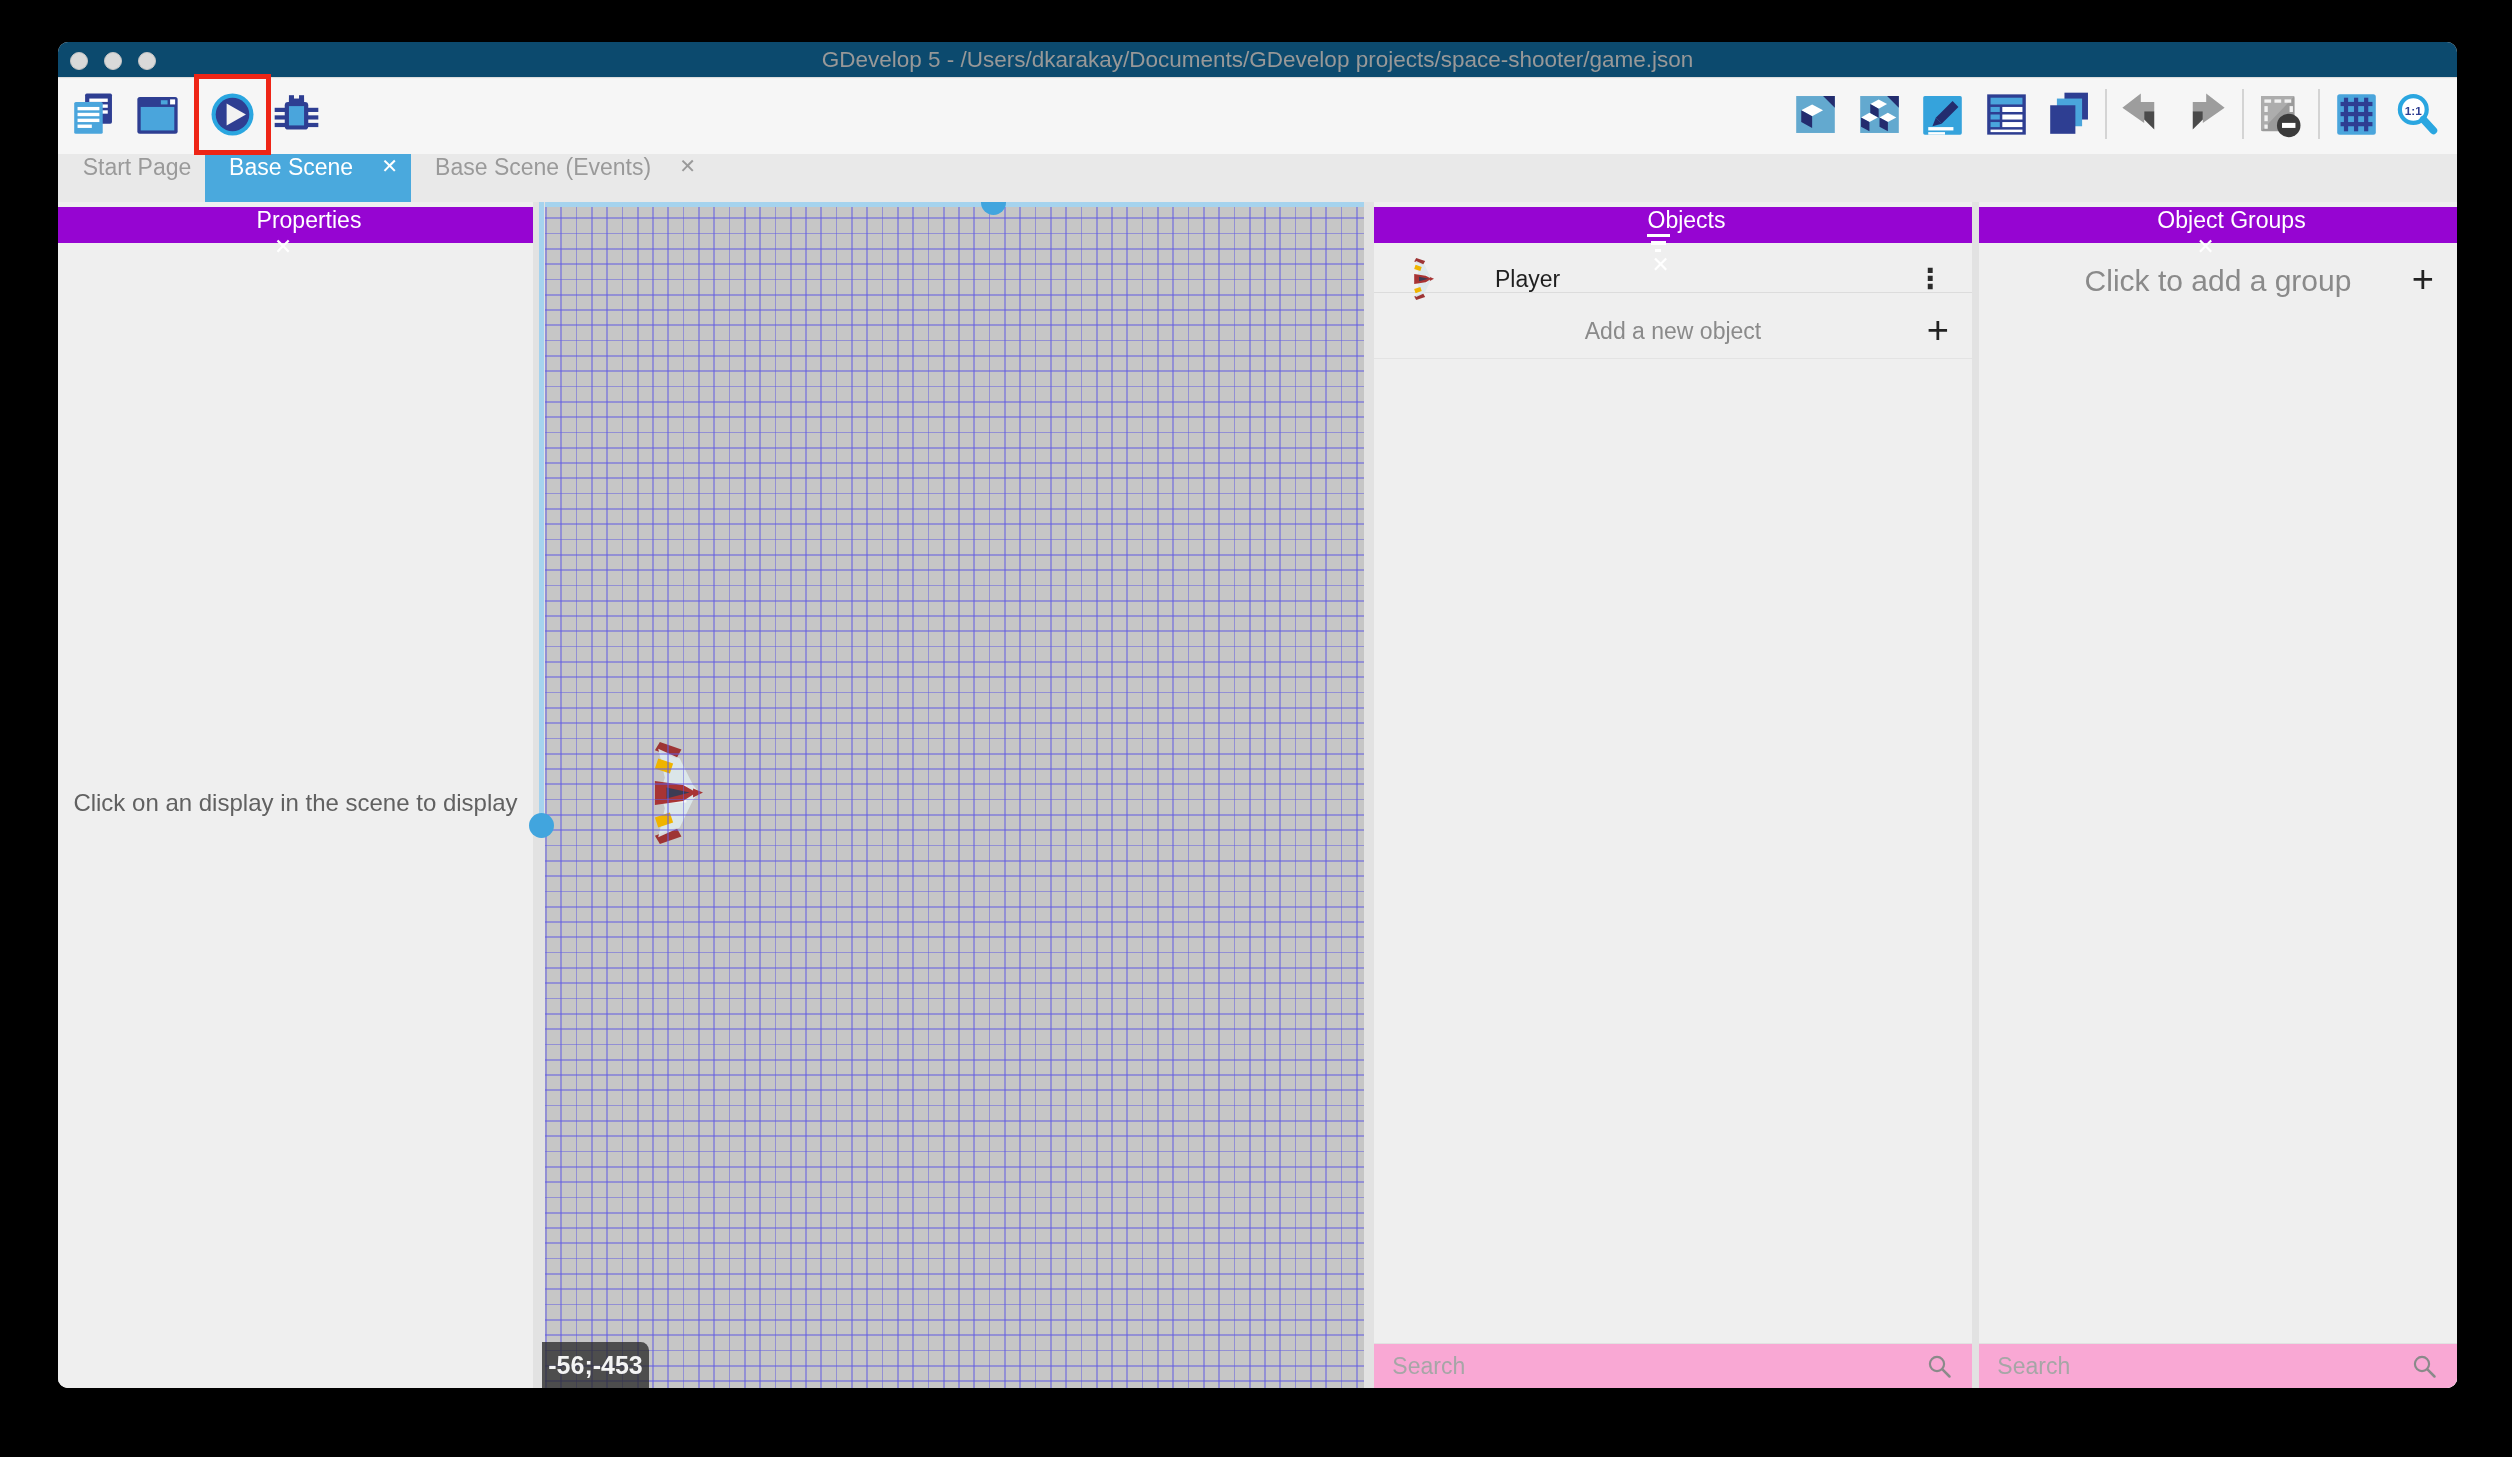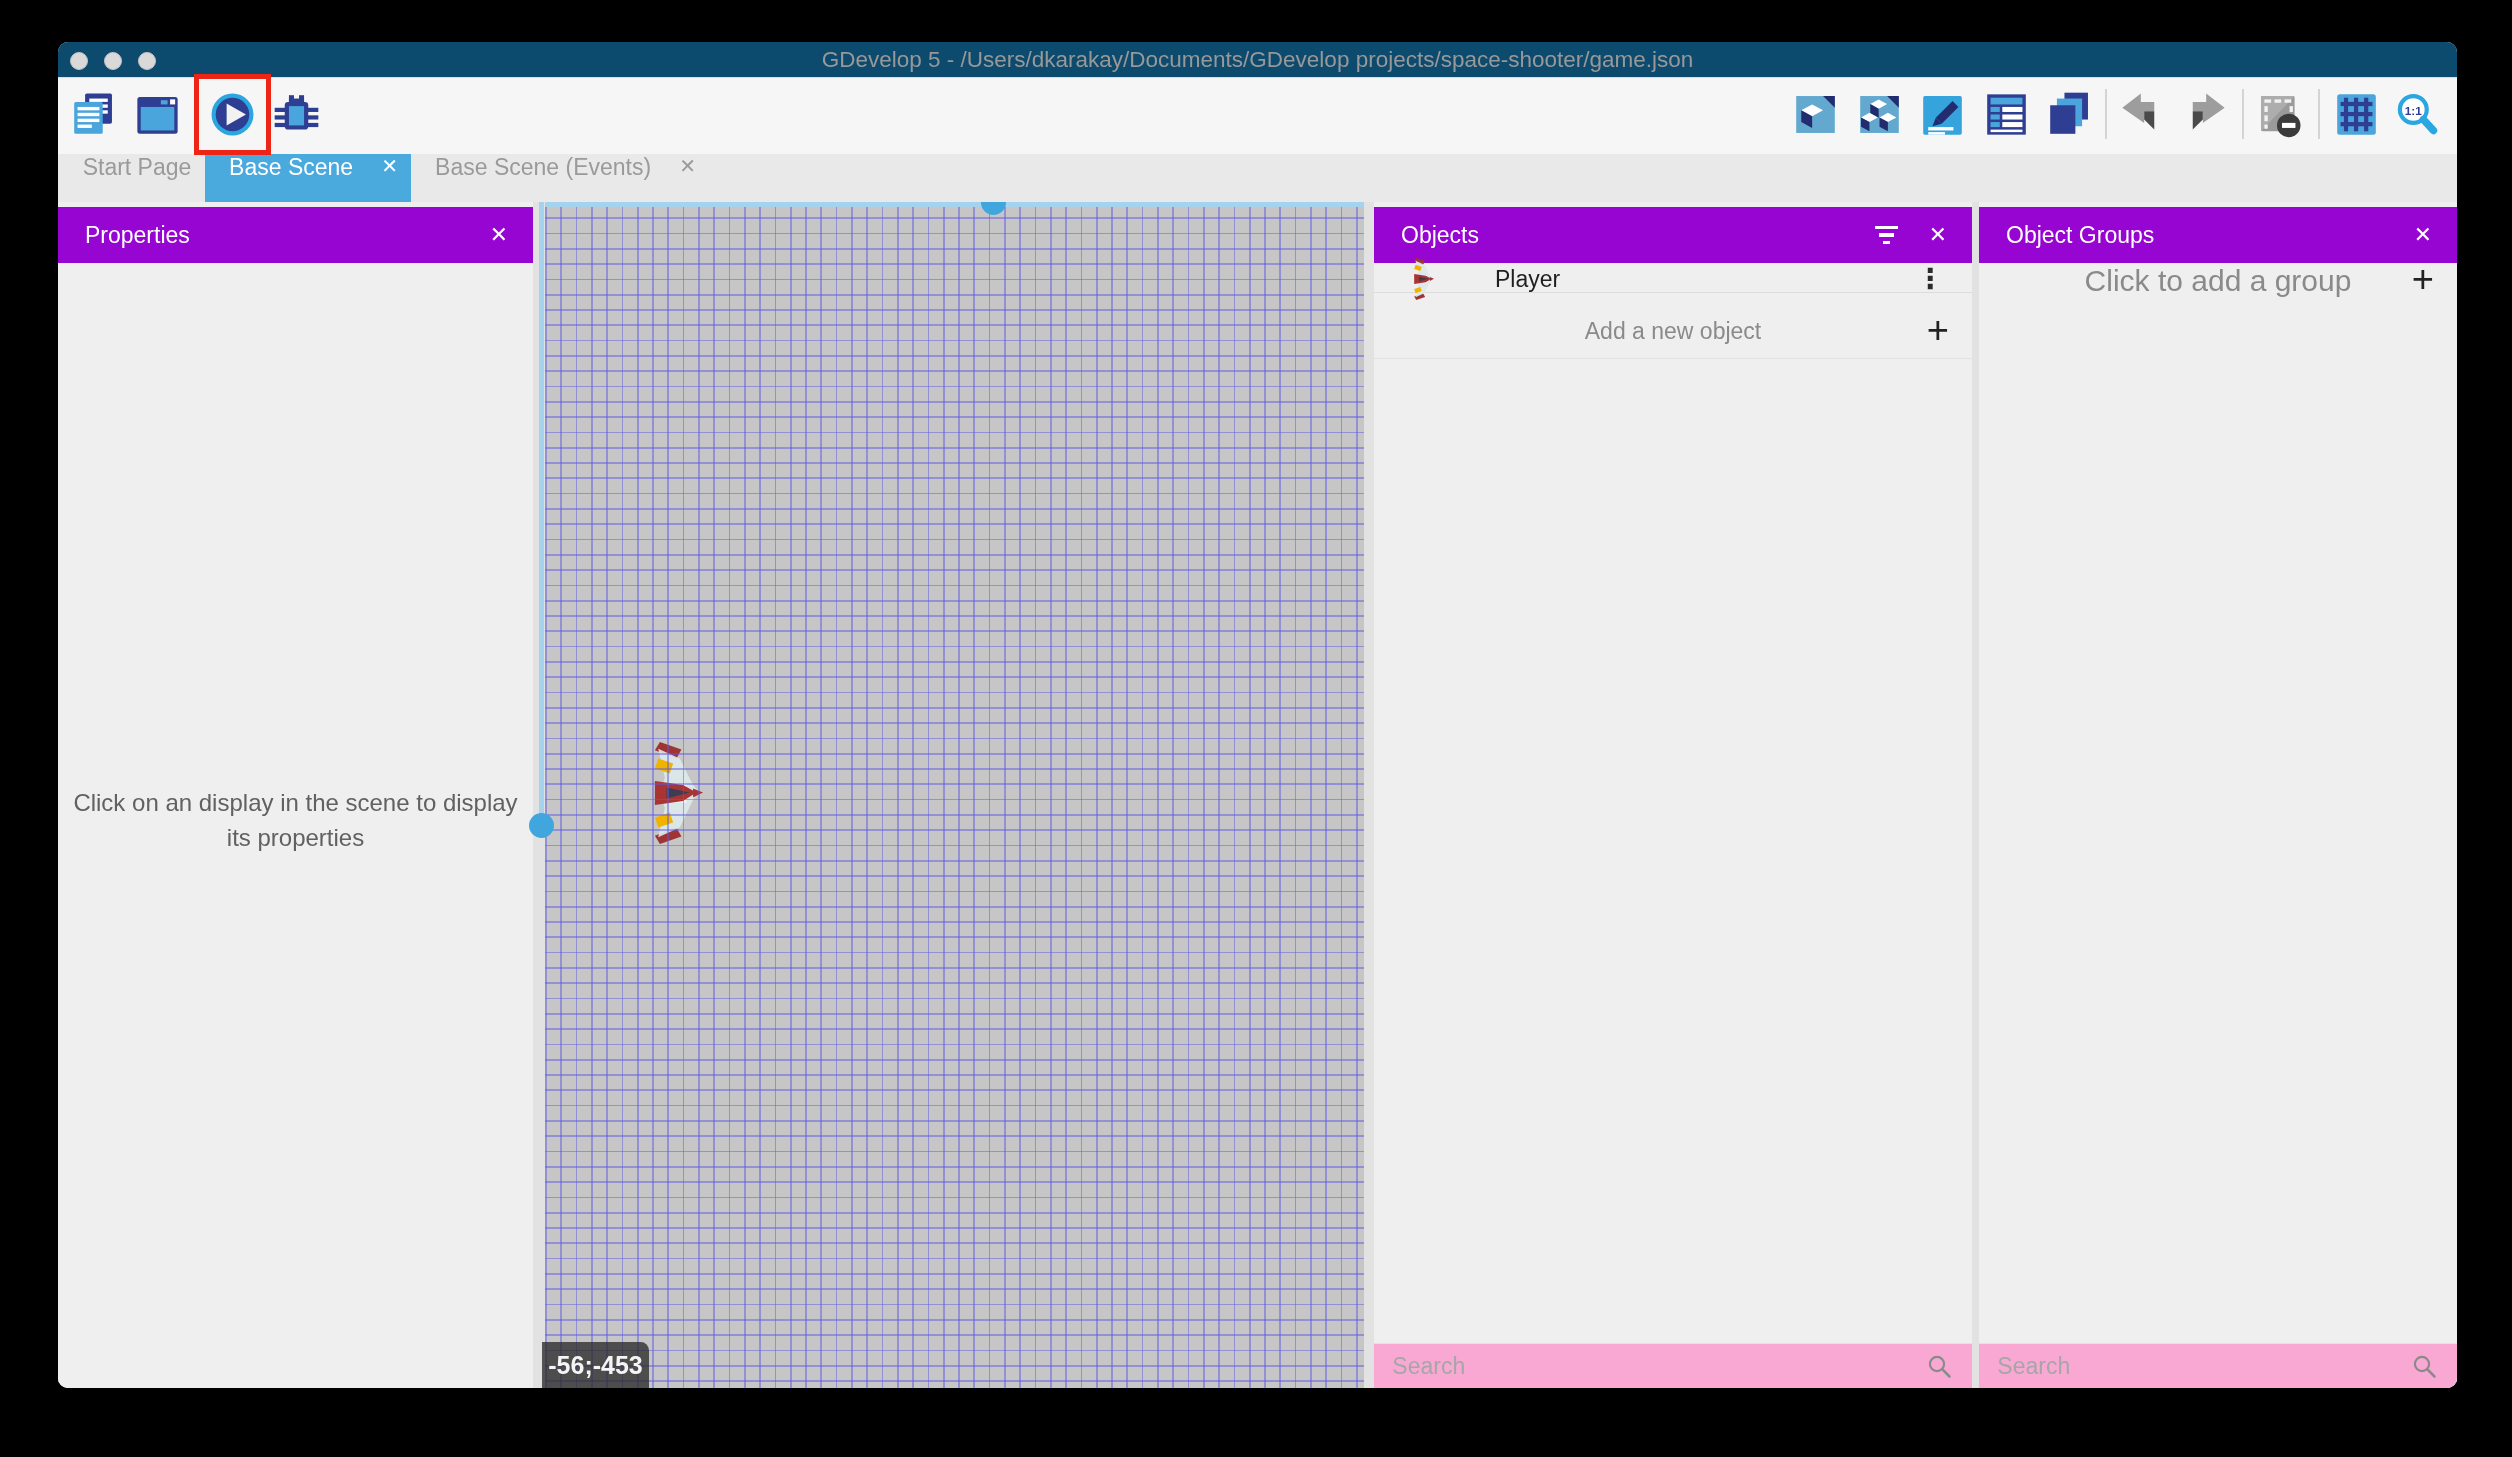--- a/index.html
+++ b/index.html
@@ -35,22 +35,22 @@
   .tab .closex { font-size:20px; }
 
   
   .content { position:absolute; left:0; top:160px; width:2399px; height:1186px; background:#e2e2e2; }
 
   .panel { position:absolute; top:0; bottom:0; background:#efefef; }
   .panel-props  { left:0;      width:475px; }
   .panel-objects{ left:1316px; width:598px; }
   .panel-groups { left:1921px; width:478px; }
 
-  .phead { position:absolute; left:0; top:5px; width:100%; height:56px; background:#9605d2;
-           color:#fff; display:flex; align-items:center; }
+  .phead { position:absolute; left:0; top:5px; width:100%; height:36px; background:#9605d2;
+           color:#fff; display:flex; align-items:center;flex-direction:column; }
   .phead .ptitle { font-size:23px; margin-left:27px; flex:1; }
   .phead .closex { font-size:21.7px; margin-right:25px; }
   .filter-icon { width:25px; margin-right:30px; display:flex; flex-direction:column; gap:4.2px; align-items:center; }
   .filter-icon i { display:block; height:3.3px; background:#fff; }
   .filter-icon i:nth-child(1){ width:23px; } .filter-icon i:nth-child(2){ width:15px; }
   .filter-icon i:nth-child(3){ width:6.7px; }
 
   .hint { position:absolute; top:583px; left:0; width:100%; text-align:center;
           color:#616161; font-size:24px; line-height:35px; }
 
@@ -296,21 +296,20 @@
 
     <div class="content">
 
       <div class="panel panel-props">
         <div class="phead">
           <span class="ptitle">Properties</span>
           <span class="closex">✕</span>
         </div>
         <div class="hint">
           <div>Click on an display in the scene to display</div>
-          <div>its properties</div>
         </div>
       </div>
 
       <div class="canvas">
         <svg class="ship" width="68" height="102" viewBox="0 0 82 123">
           <use href="#ship-art"></use>
         </svg>
         <div class="grid-lines"></div>
         <div class="hscroll-line"></div>
         <div class="hscroll-thumb"></div>

